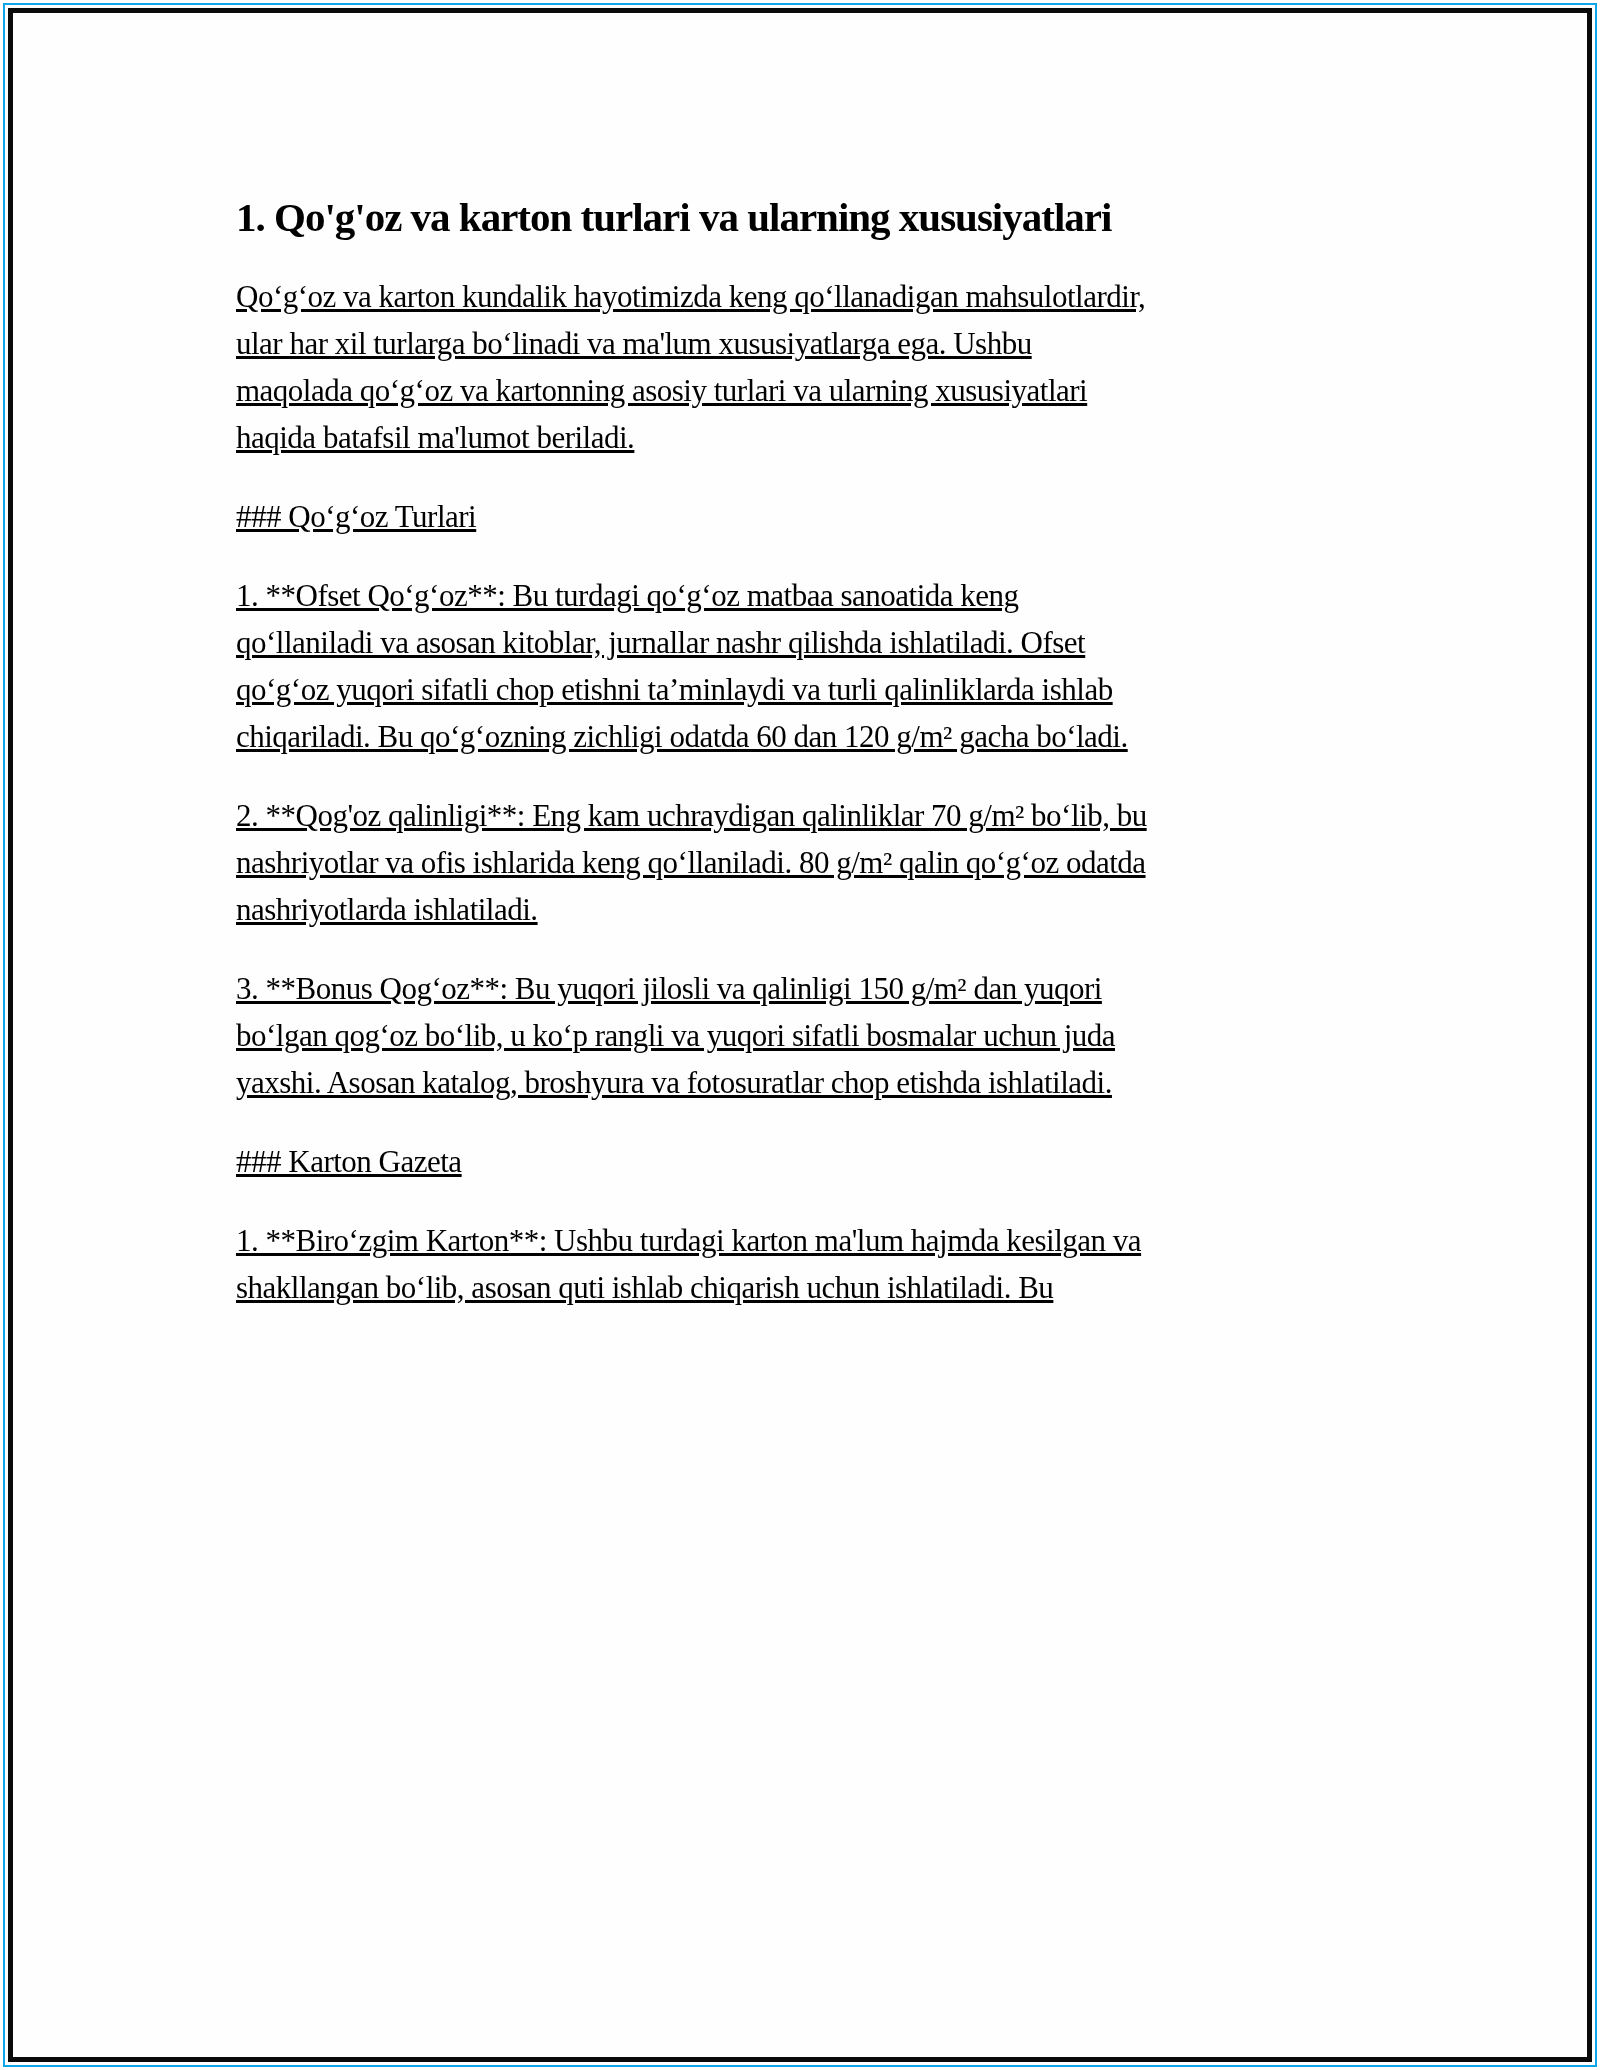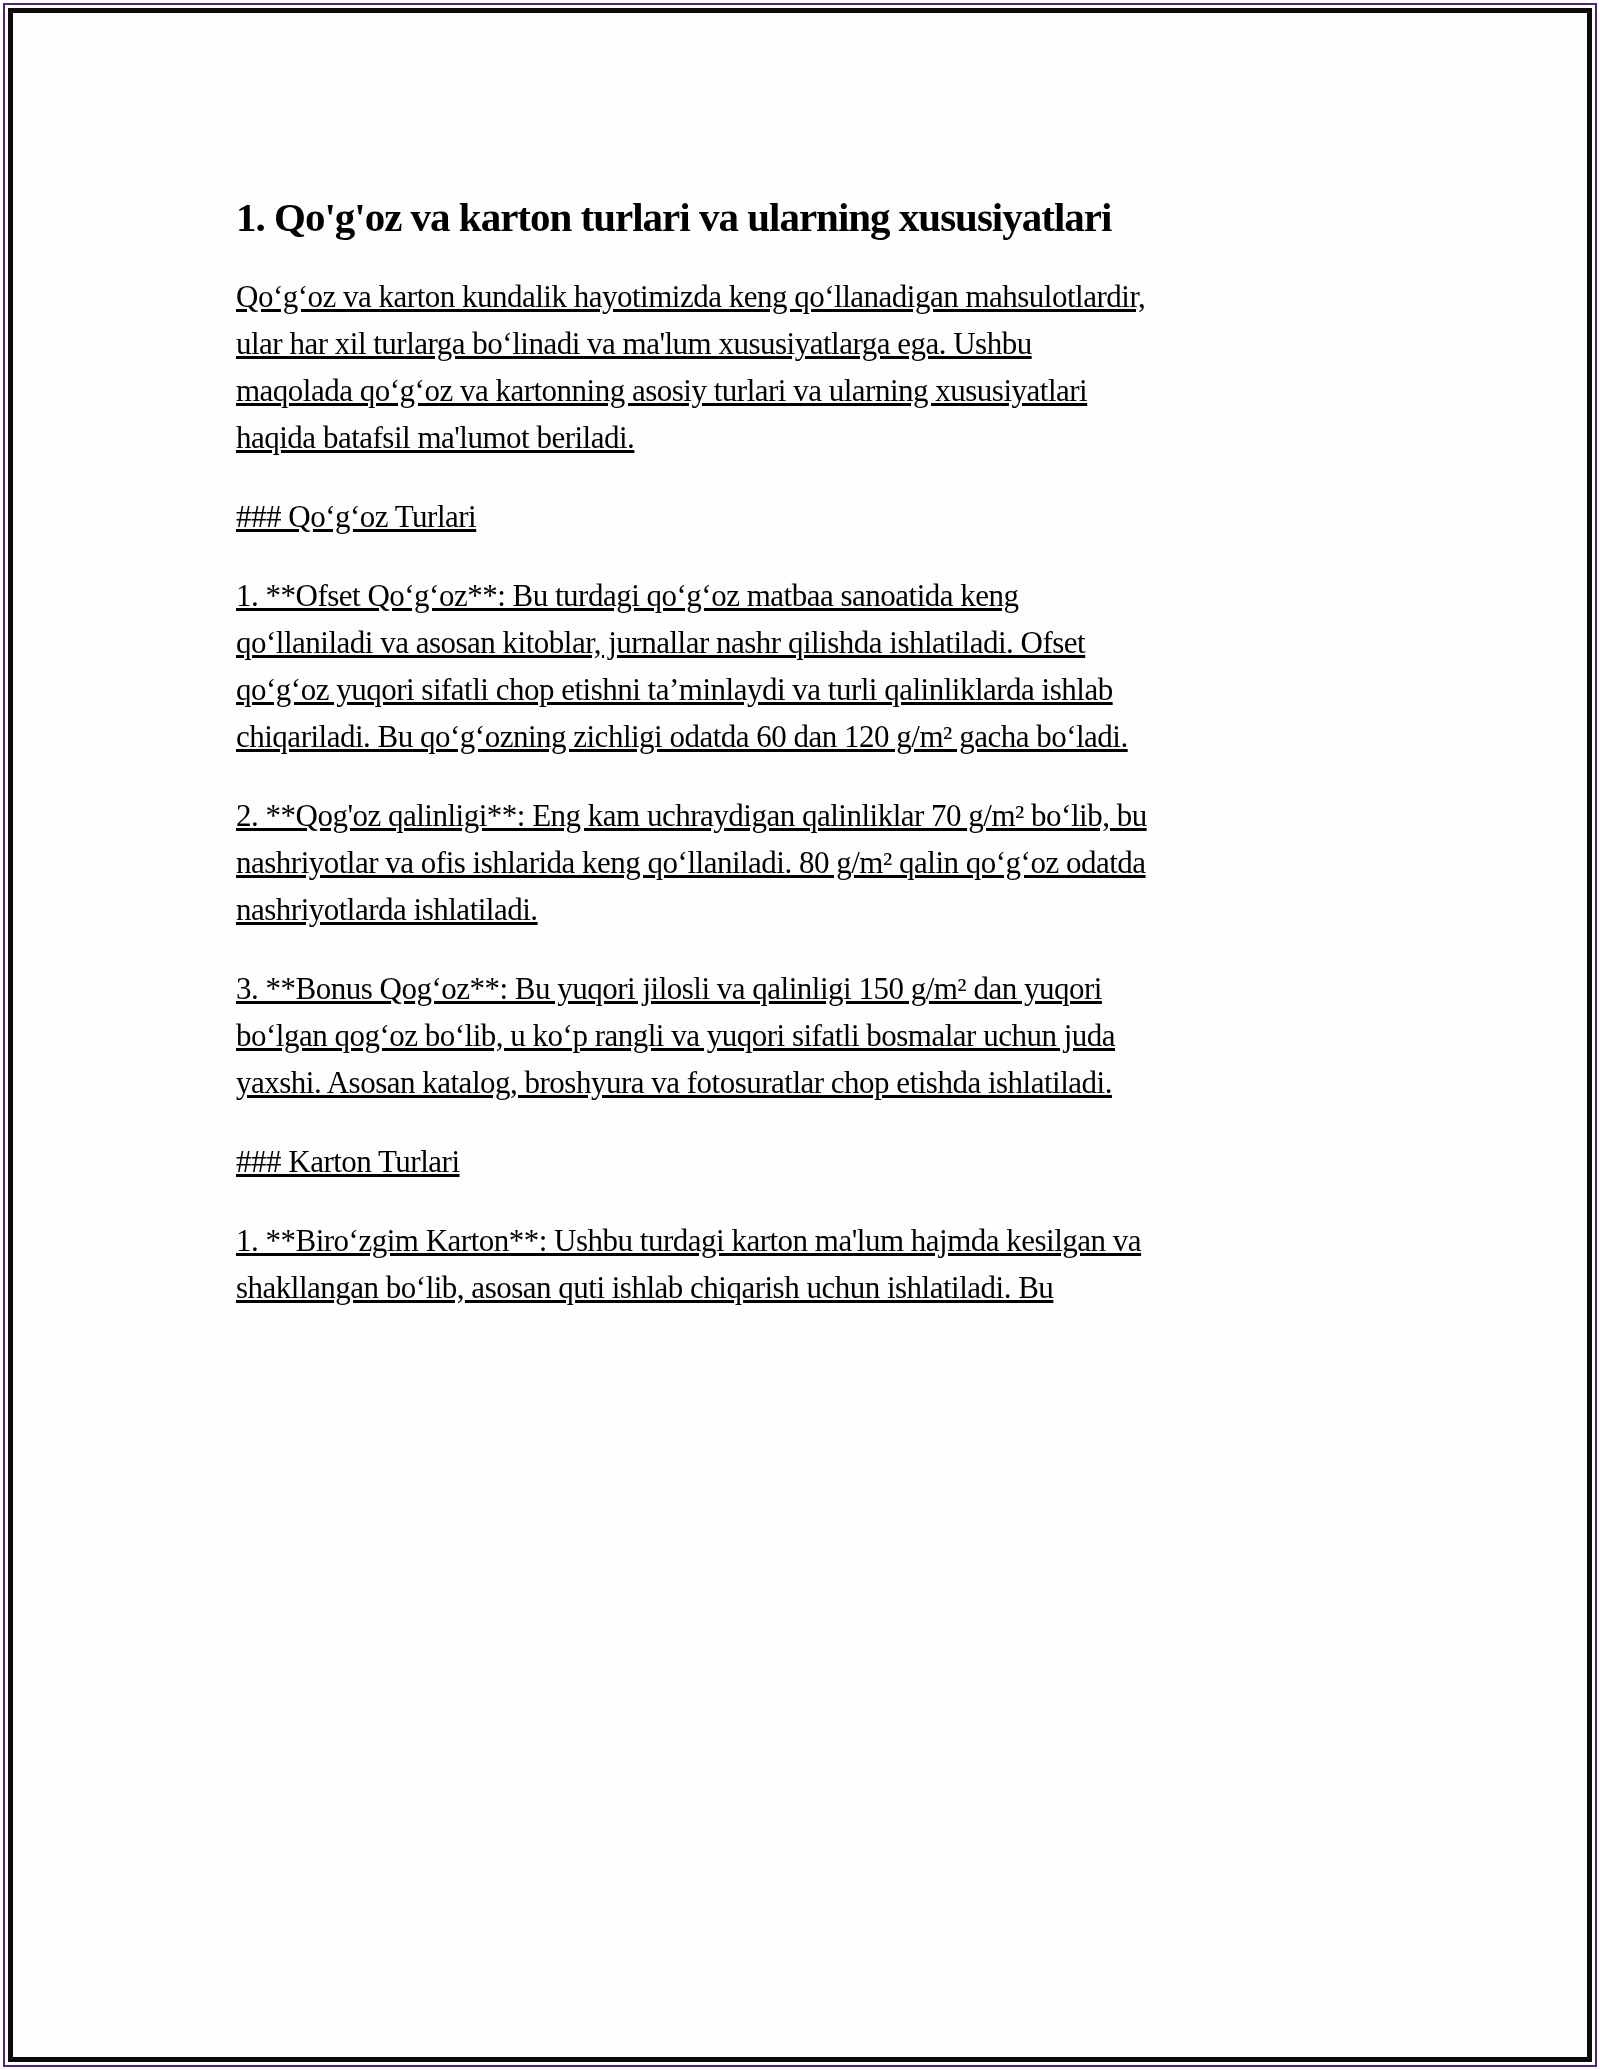--- a/index.html
+++ b/index.html
@@ -11,21 +11,21 @@
     position: relative;
     width: 1600px;
     height: 2070px;
     background: #ffffff;
     box-sizing: border-box;
     padding: 3px;
   }
   .frame-outer {
     height: 100%;
     box-sizing: border-box;
-    border: 2px solid #4c1d95;
+    border: 2px solid #0ea5e9;
     padding: 3px;
   }
   .frame-inner {
     height: 100%;
     box-sizing: border-box;
     border: 5px solid #0a0a0a;
     overflow: hidden;
     background: #fefefe;
   }
   .content {
@@ -68,20 +68,20 @@
             <div class="para">1. **Ofset Qo‘g‘oz**: Bu turdagi qo‘g‘oz matbaa sanoatida keng
 qo‘llaniladi va asosan kitoblar, jurnallar nashr qilishda ishlatiladi. Ofset
 qo‘g‘oz yuqori sifatli chop etishni ta’minlaydi va turli qalinliklarda ishlab
 chiqariladi. Bu qo‘g‘ozning zichligi odatda 60 dan 120 g/m² gacha bo‘ladi.</div>
             <div class="para">2. **Qog'oz qalinligi**: Eng kam uchraydigan qalinliklar 70 g/m² bo‘lib, bu
 nashriyotlar va ofis ishlarida keng qo‘llaniladi. 80 g/m² qalin qo‘g‘oz odatda
 nashriyotlarda ishlatiladi.</div>
             <div class="para">3. **Bonus Qog‘oz**: Bu yuqori jilosli va qalinligi 150 g/m² dan yuqori
 bo‘lgan qog‘oz bo‘lib, u ko‘p rangli va yuqori sifatli bosmalar uchun juda
 yaxshi. Asosan katalog, broshyura va fotosuratlar chop etishda ishlatiladi.</div>
-            <div class="para">### Karton Turlari</div>
+            <div class="para">### Karton Gazeta</div>
             <div class="para">1. **Biro‘zgim Karton**: Ushbu turdagi karton ma'lum hajmda kesilgan va
 shakllangan bo‘lib, asosan quti ishlab chiqarish uchun ishlatiladi. Bu</div>
           </div>
       </div>
     </div>
   </div>
 </div>
 
 </body></html>

